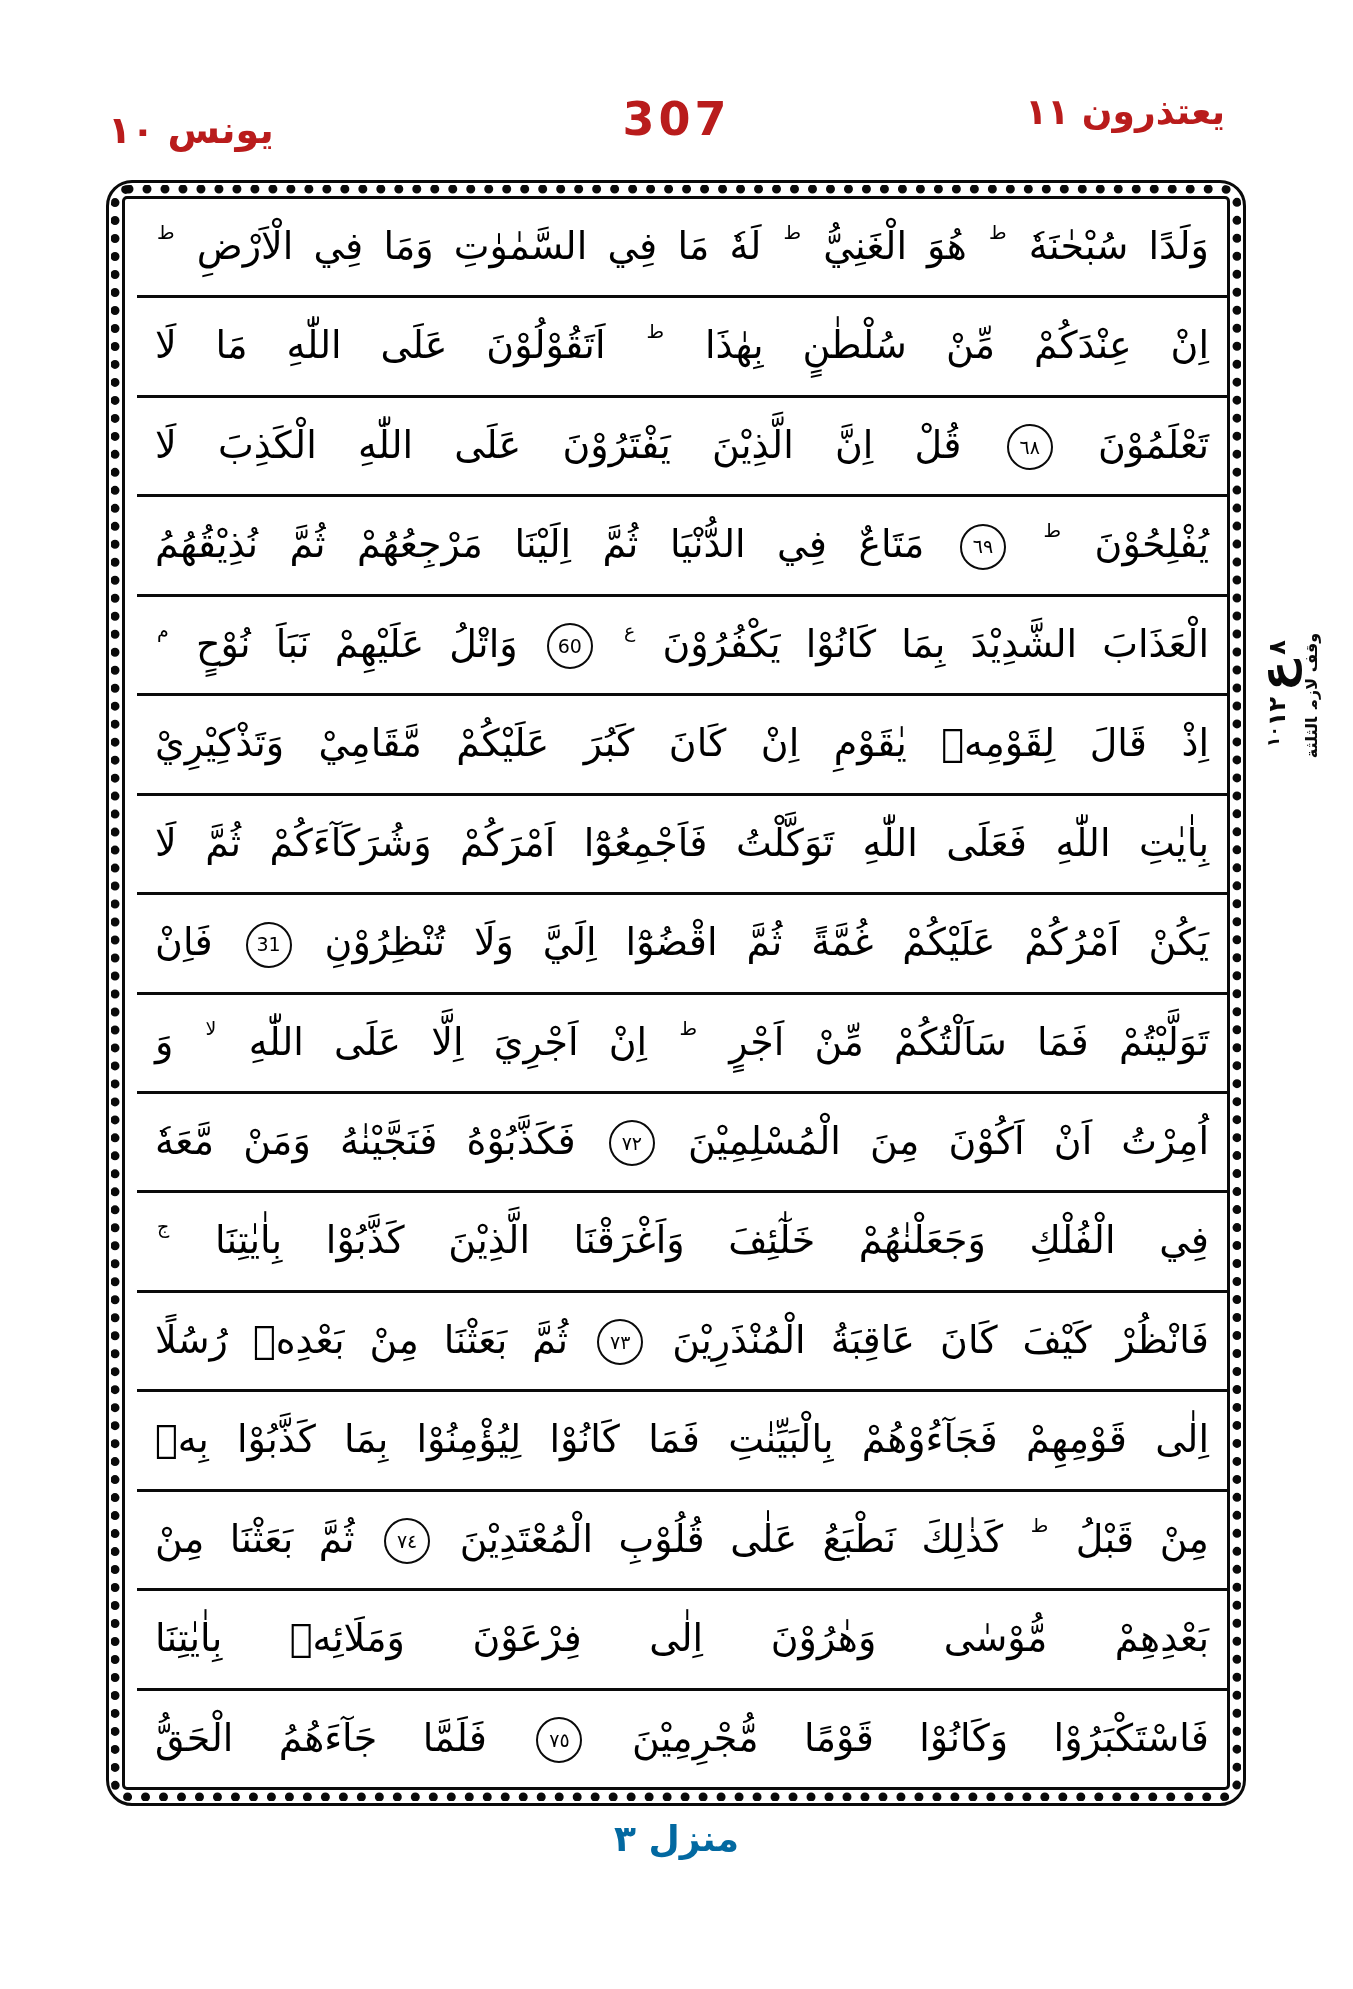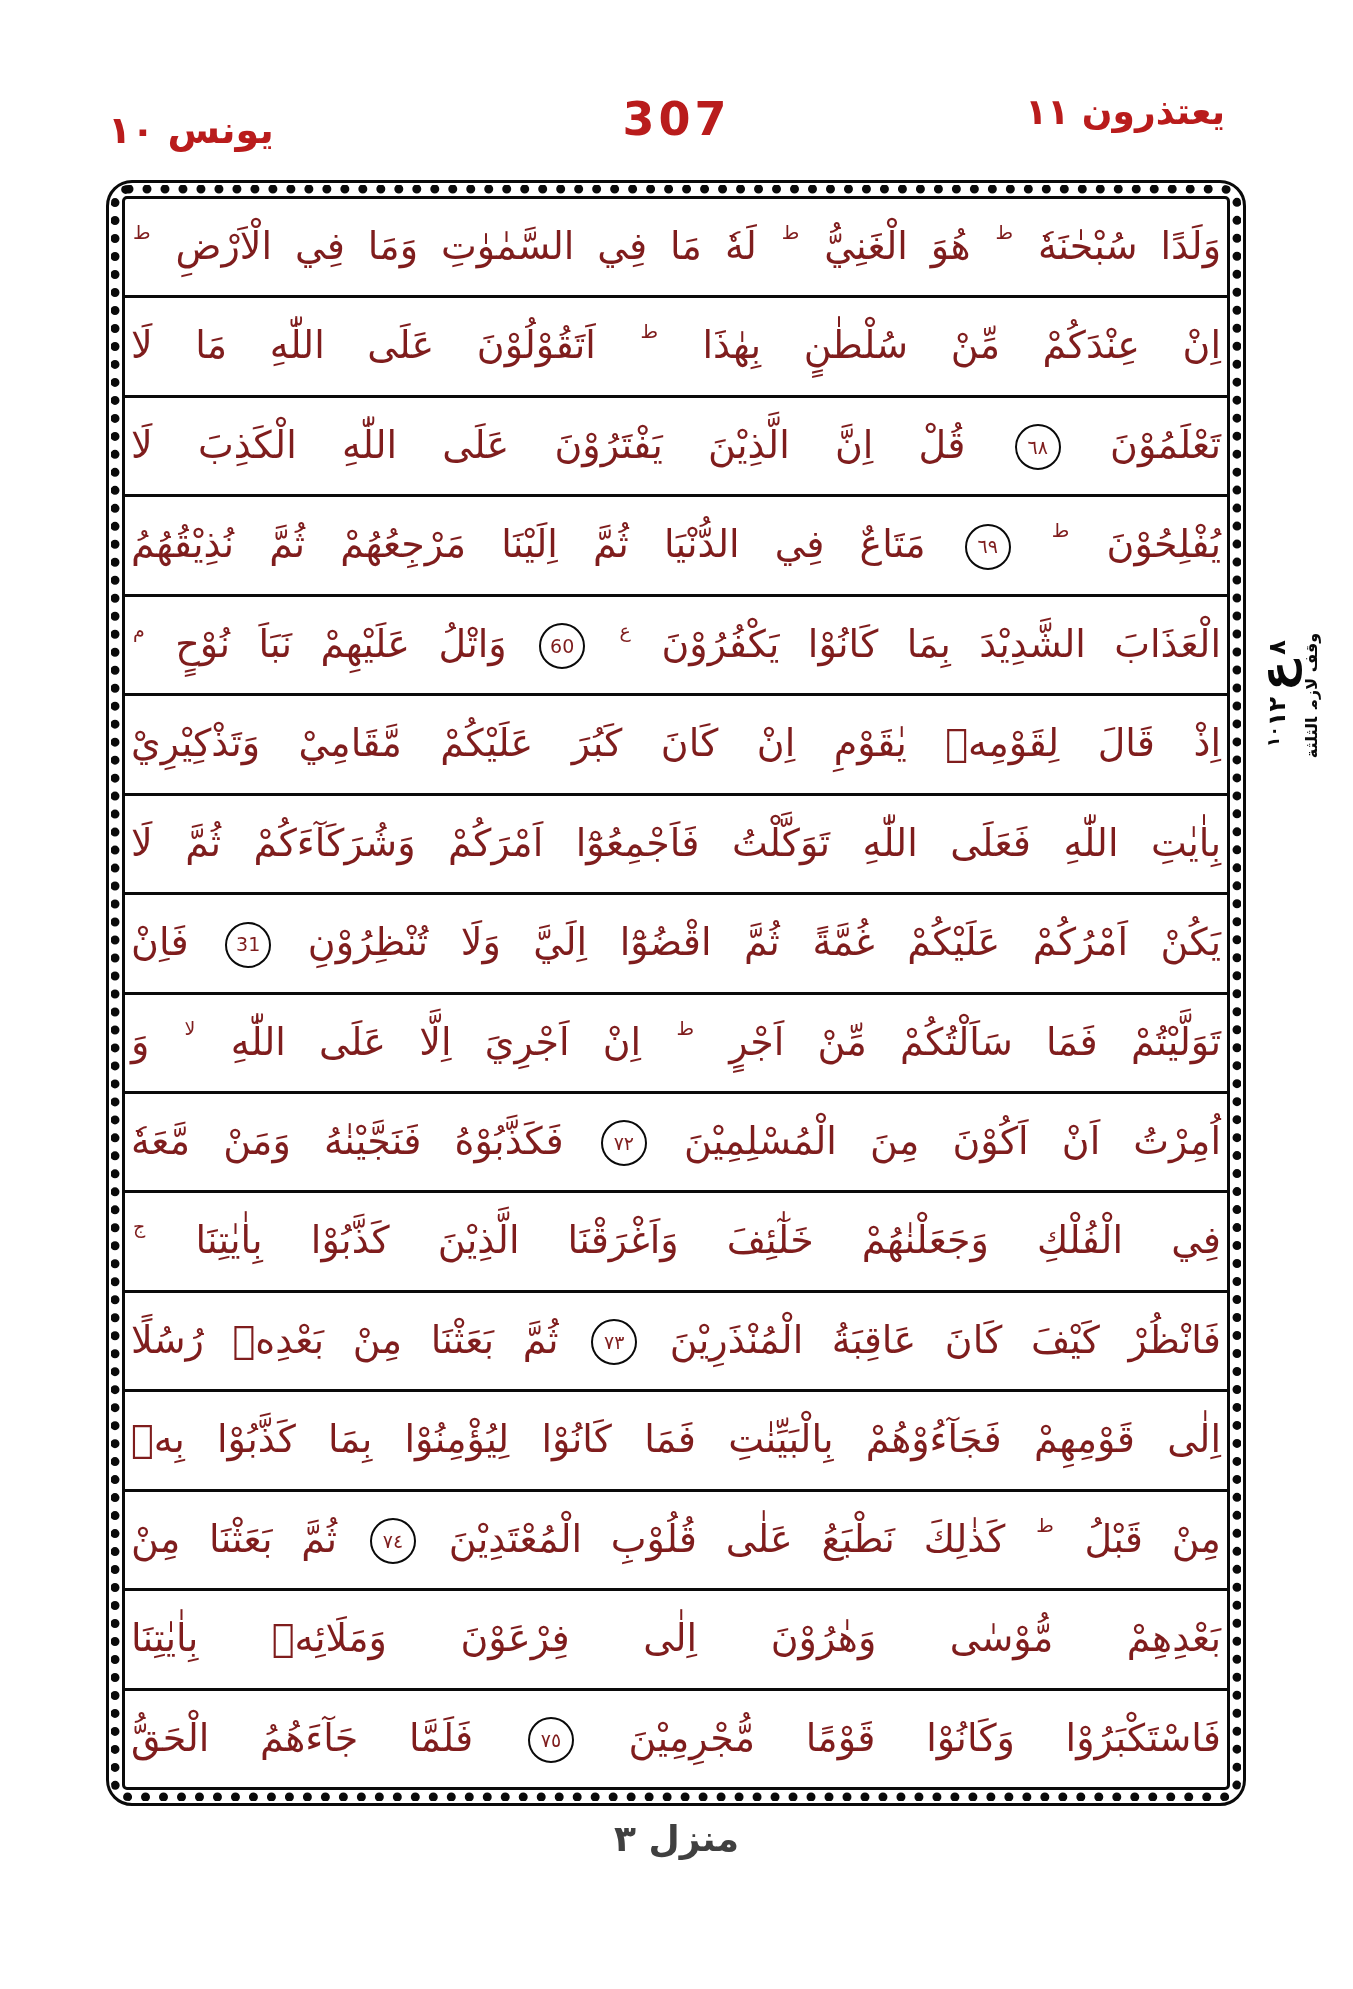--- a/index.html
+++ b/index.html
@@ -37,28 +37,29 @@
     border:3px solid #0a0a0a; border-radius:5px;
     display:flex; flex-direction:column;
     overflow:hidden;
     background:#fff;
   }
 
   
   .qline {
     flex:1 1 0;
     direction:rtl;
-    padding:0 6px;
+    padding:0 18px;
     font-size:38px;
     line-height:95px;
     text-align:justify;
     text-align-last:justify;
     overflow:hidden;
     white-space:normal;
-    color:#7f1d1d;
+    color:#000000;
+    margin-left:12px;
   }
   .qline:not(:last-child) { border-bottom:3px solid #0a0a0a; }
   .qt { font-weight:500; }
 
   .ayah {
     display:inline-flex; align-items:center; justify-content:center;
     width:46px; height:46px;
     border:2.5px solid #0a0a0a; border-radius:50%;
     font-size:19px; line-height:1;
     vertical-align:middle;
@@ -84,21 +85,21 @@
   }
   .mn-row1 { font-size:24px; font-weight:bold; line-height:1.1; }
   .mn-ain  { font-size:44px; font-weight:bold; margin:0 6px; vertical-align:-6px; }
   .mn-mid  { font-size:17px; vertical-align:6px; margin-left:4px; }
   .mn-row2 { font-size:16px; font-weight:bold; margin-top:2px; }
   .mn-row2 span { margin:0 4px; }
 
   
   .footer-manzil {
     position:absolute; top:1818px; left:0; right:0;
-    text-align:center; font-size:36px; font-weight:bold; color:#404040;
+    text-align:center; font-size:36px; font-weight:bold; color:#0369a1;
   }
 </style>
 </head>
 <body>
 
 <div class="page">
 
   <div class="hdr-item hdr-juz">يعتذرون ١١</div>
   <div class="hdr-item hdr-page">307</div>
   <div class="hdr-item hdr-surah">يونس ١٠</div>

